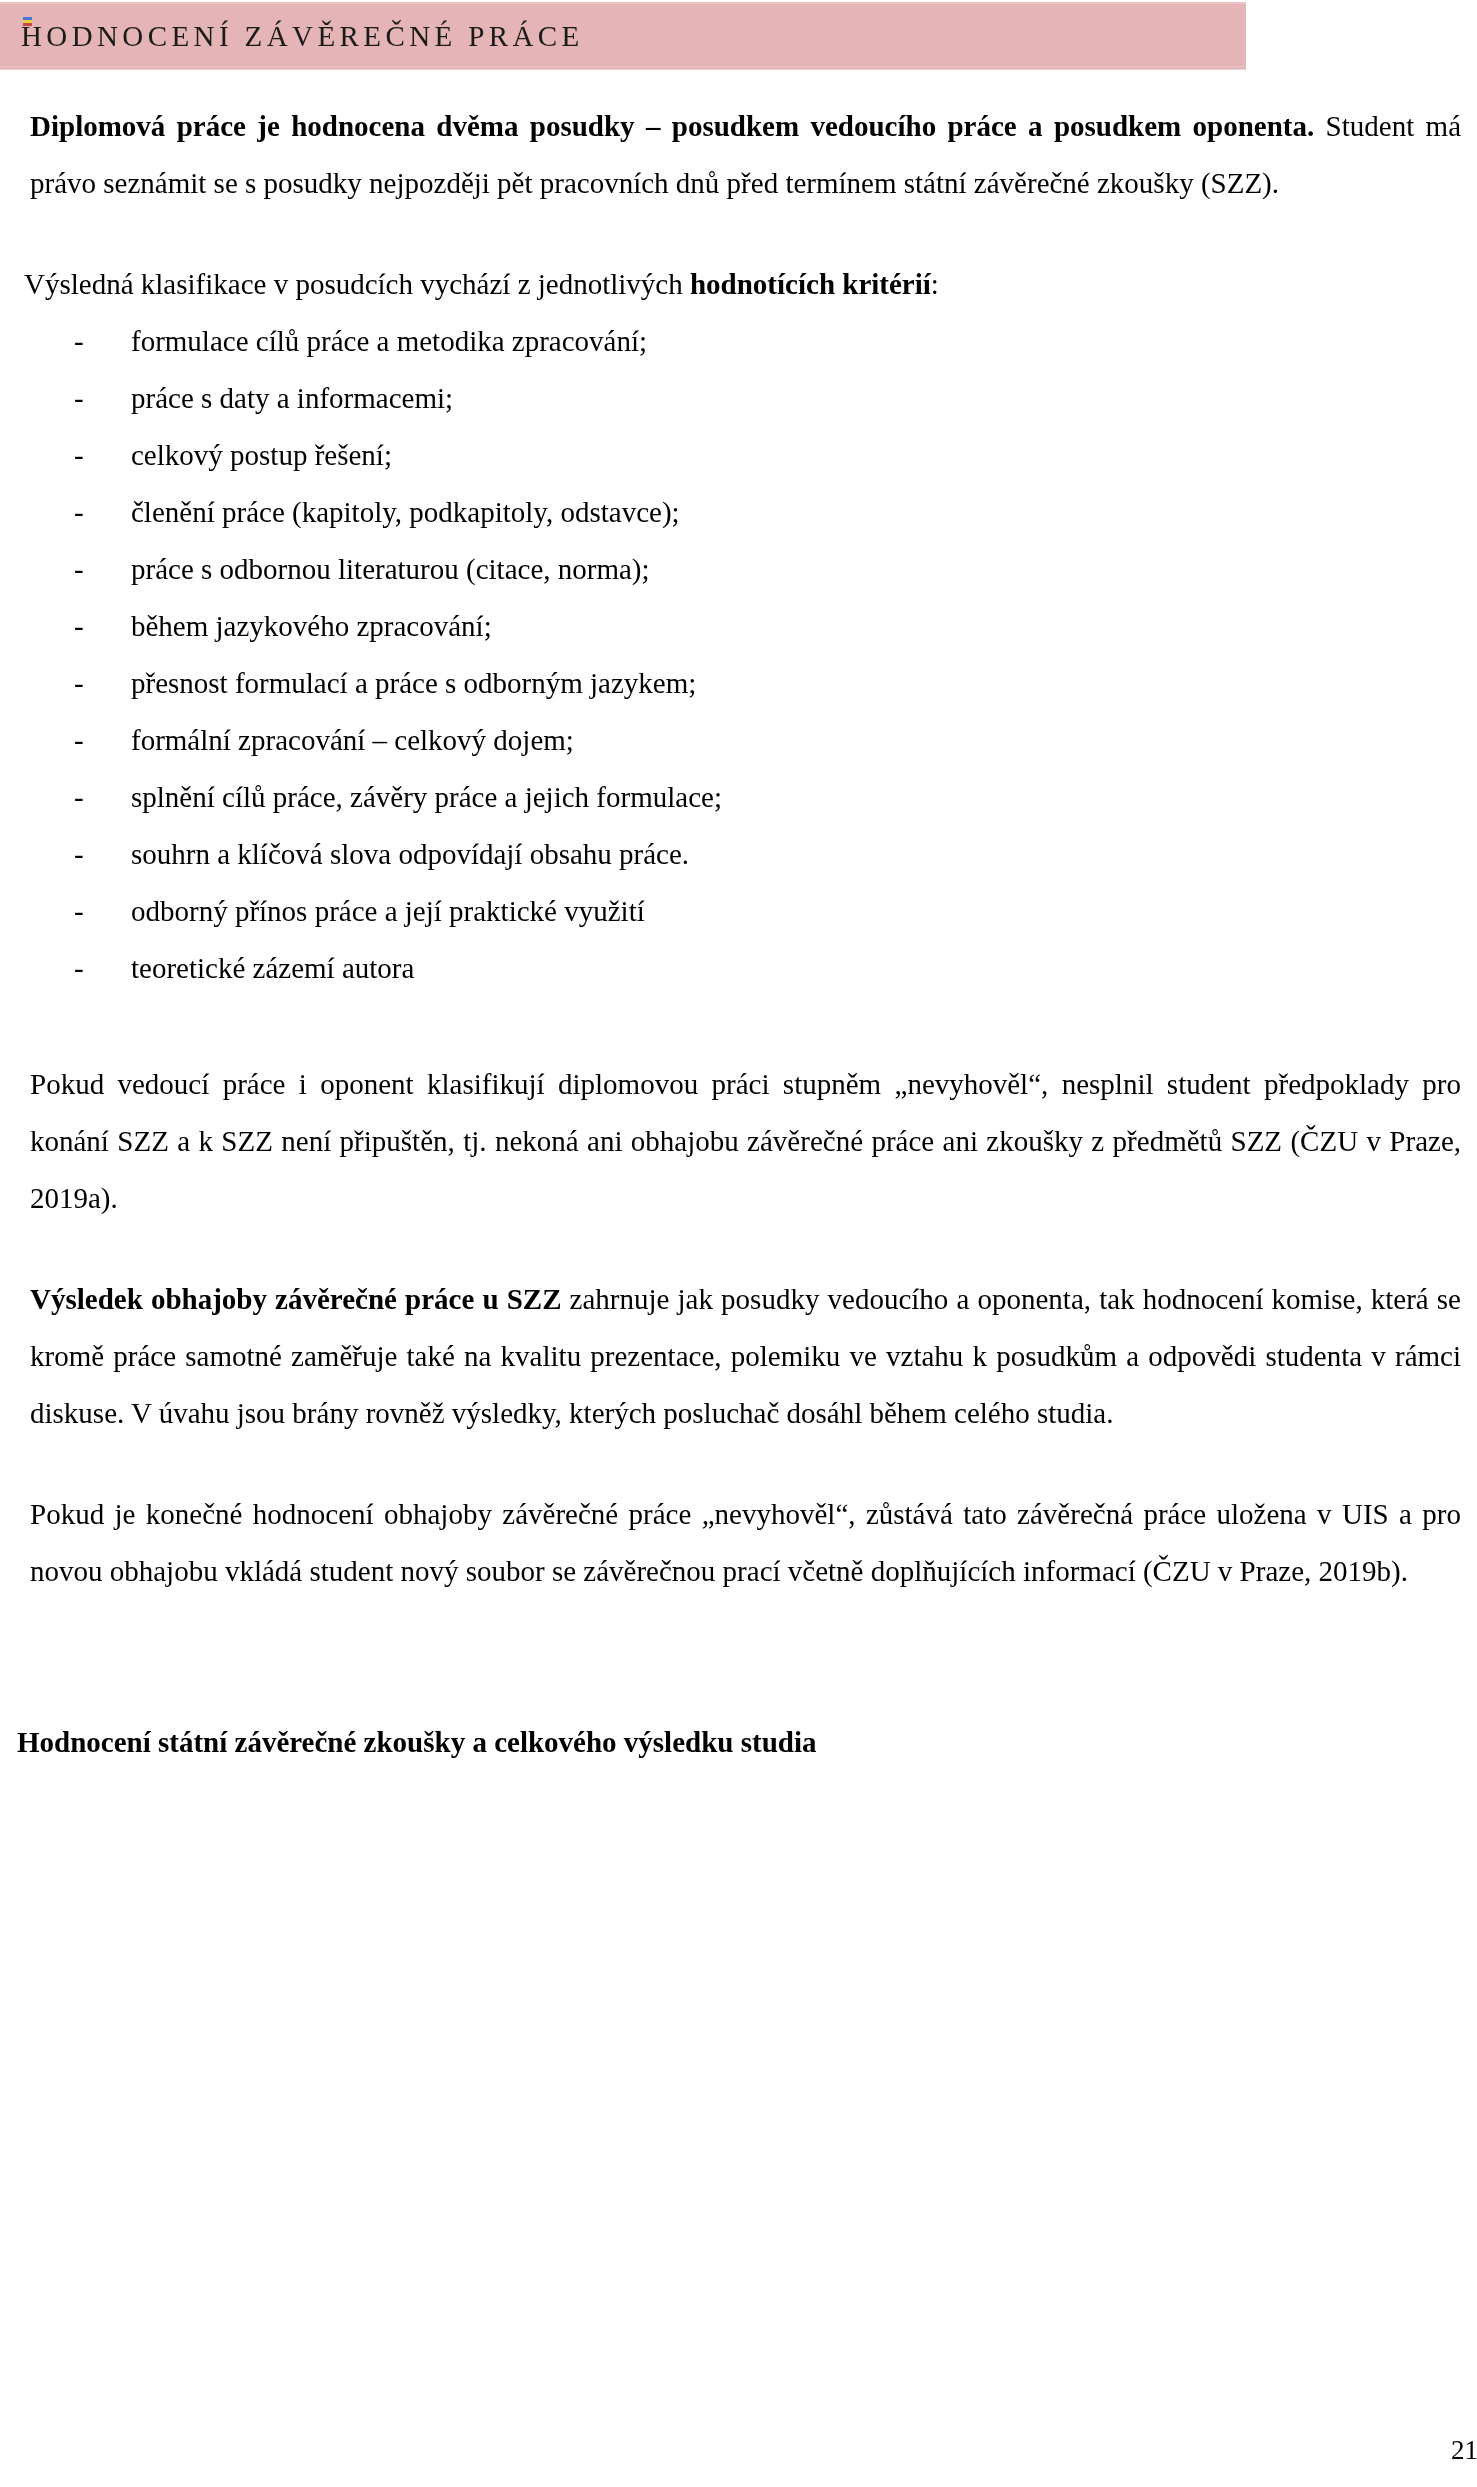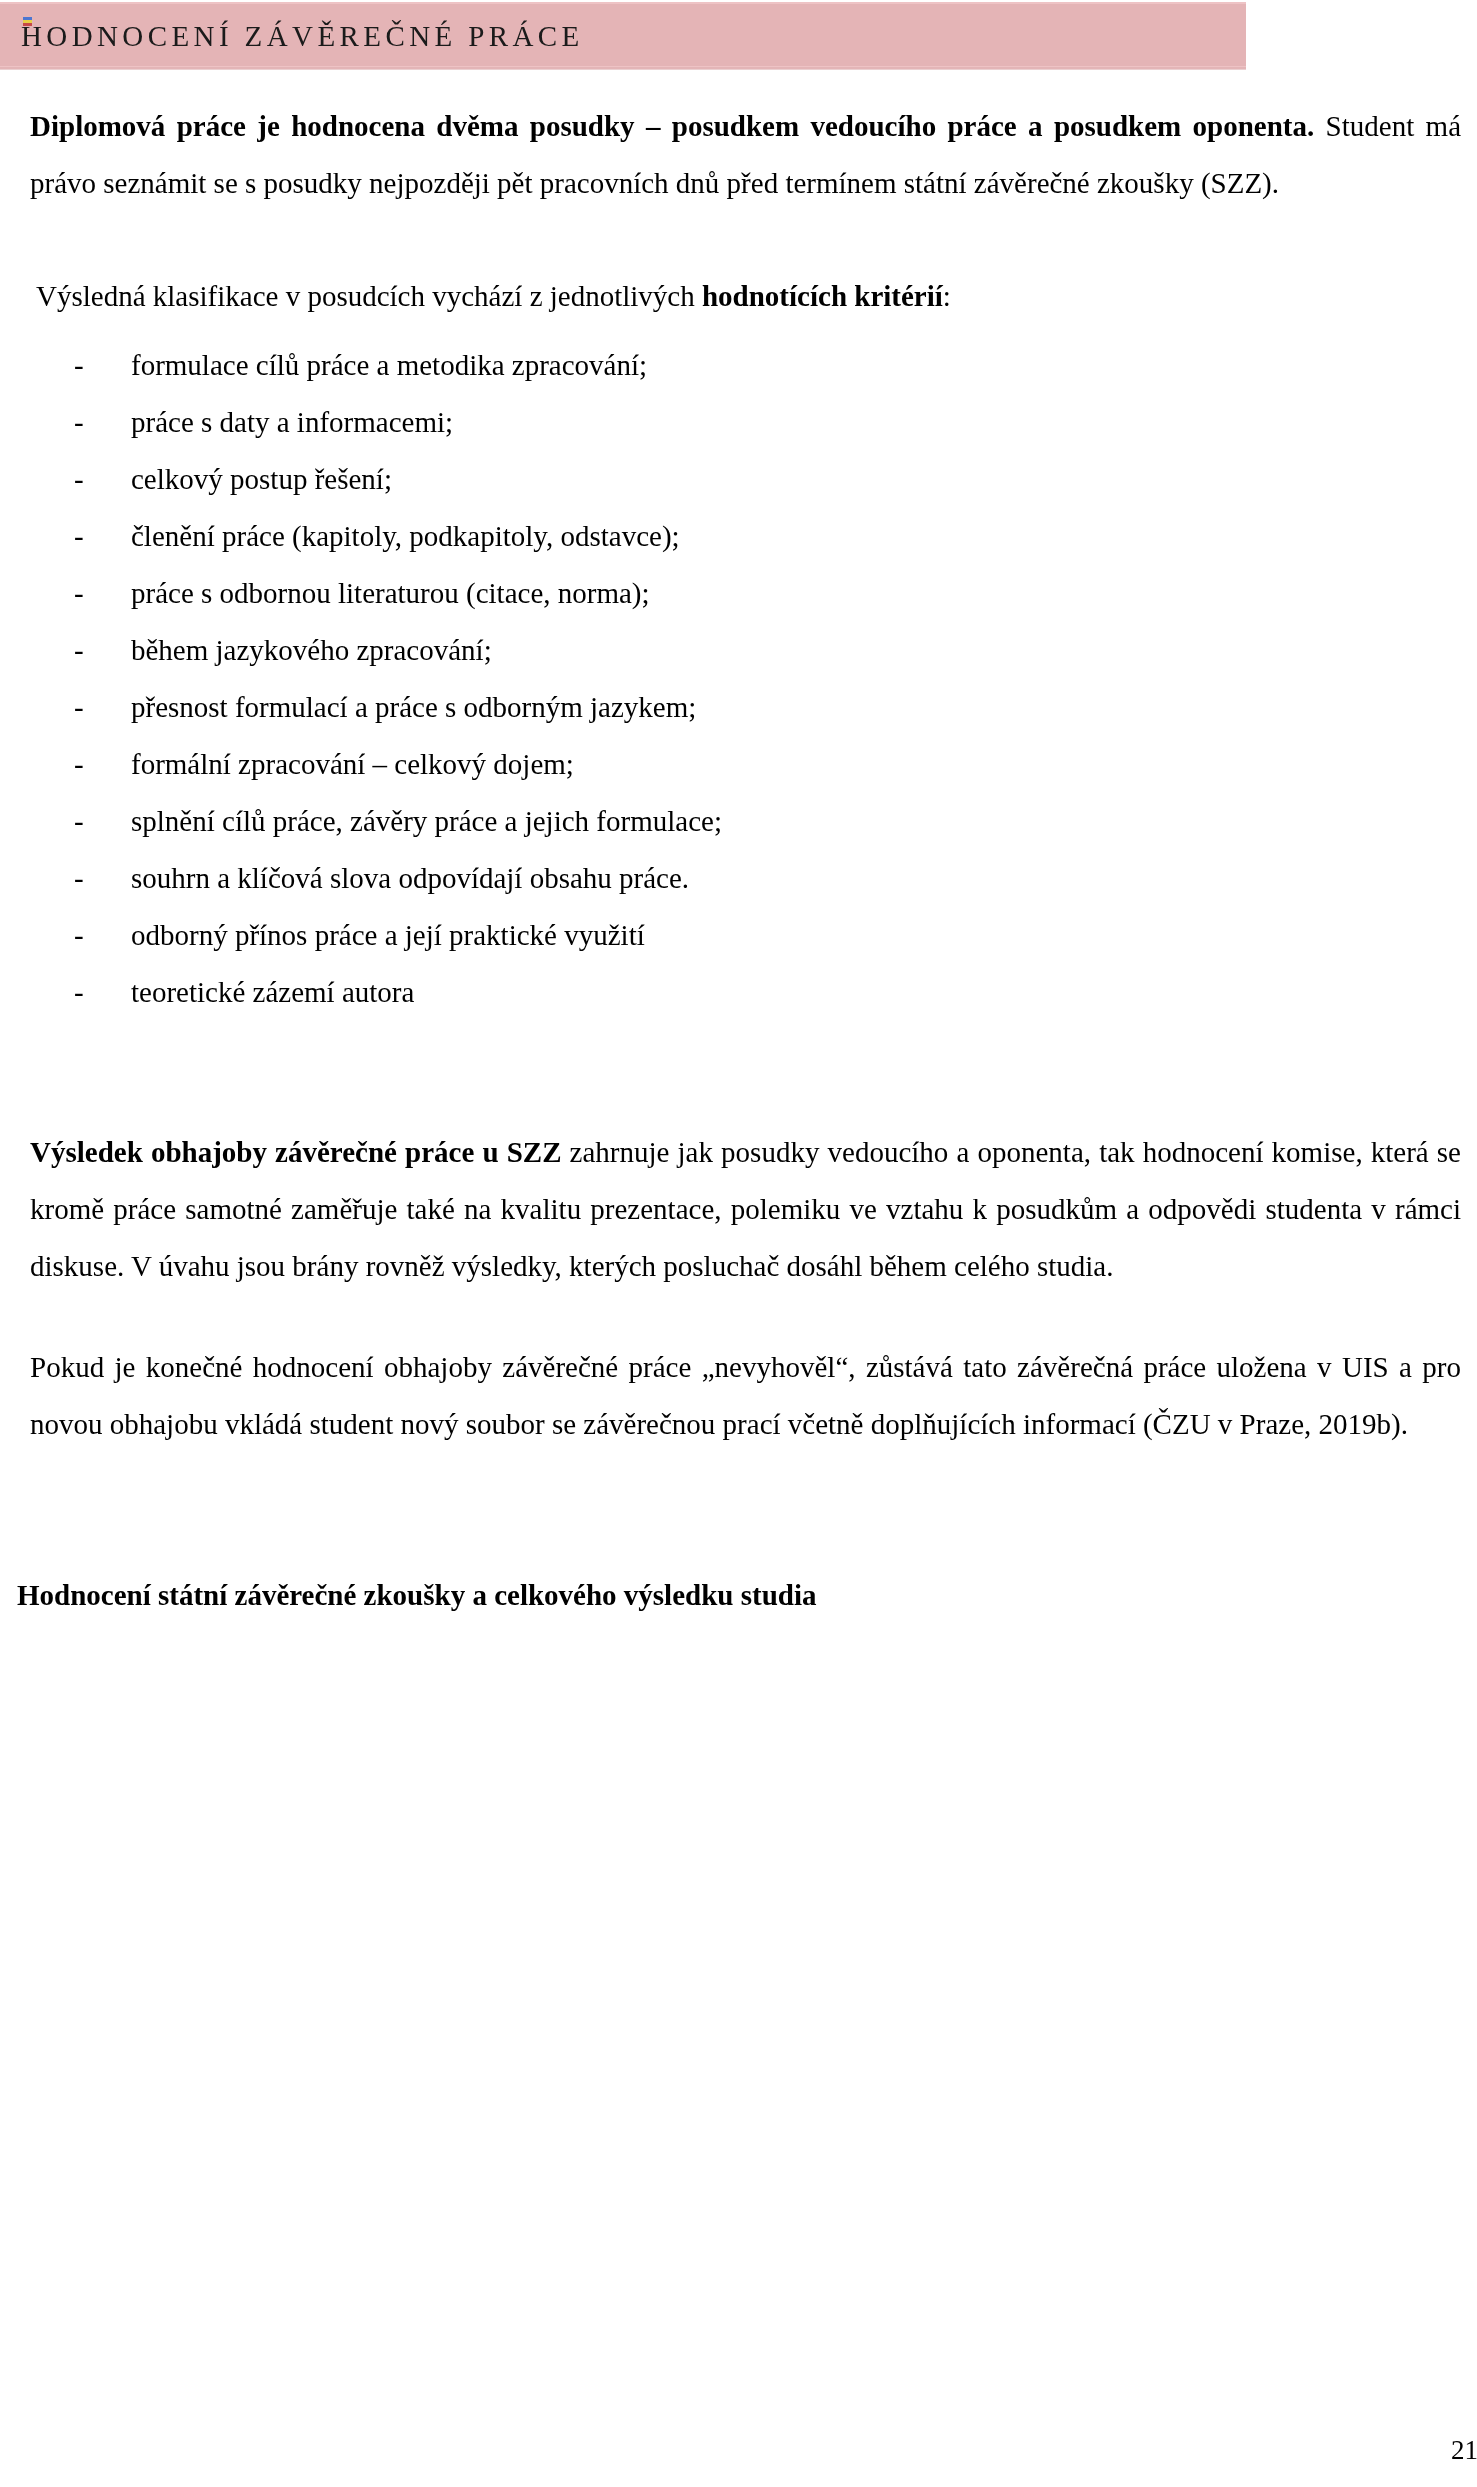--- a/index.html
+++ b/index.html
@@ -79,21 +79,21 @@
     padding: 0 17px 0 30px;
   }
   p.para b { font-weight: 700; }
 
   .gap-sm { height: 29px; }
   .gap-md { height: 44px; }
   .gap-lg { height: 59px; }
   .gap-xl { height: 114px; }
 
   .intro-line {
-    margin: 12px;
+    margin: 0;
     font-size: 29px;
     line-height: 57px;
     padding-left: 24px;
     white-space: nowrap;
   }
   .intro-line b { font-weight: 700; }
 
   ul.criteria {
     list-style: none;
     margin: 0;
@@ -162,20 +162,21 @@
       <li><span class="dash">-</span><span>přesnost formulací a práce s odborným jazykem;</span></li>
       <li><span class="dash">-</span><span>formální zpracování – celkový dojem;</span></li>
       <li><span class="dash">-</span><span>splnění cílů práce, závěry práce a jejich formulace;</span></li>
       <li><span class="dash">-</span><span>souhrn a klíčová slova odpovídají obsahu práce.</span></li>
       <li><span class="dash">-</span><span>odborný přínos práce a její praktické využití</span></li>
       <li><span class="dash">-</span><span>teoretické zázemí autora</span></li>
     </ul>
 
     <div class="gap-lg"></div>
 
+    <p class="para">Pokud vedoucí práce i oponent klasifikují diplomovou práci stupněm „nevyhověl“, nesplnil student předpoklady pro konání SZZ a k SZZ není připuštěn, tj. nekoná ani obhajobu závěrečné práce ani zkoušky z předmětů SZZ (ČZU v Praze, 2019a).</p>
 
     <div class="gap-md"></div>
 
     <p class="para"><b>Výsledek obhajoby závěrečné práce u SZZ</b><span> zahrnuje jak posudky vedoucího a oponenta, tak hodnocení komise, která se kromě práce samotné zaměřuje také na kvalitu prezentace, polemiku ve vztahu k posudkům a odpovědi studenta v rámci diskuse. V úvahu jsou brány rovněž výsledky, kterých posluchač dosáhl během celého studia.</span></p>
 
     <div class="gap-md"></div>
 
     <p class="para">Pokud je konečné hodnocení obhajoby závěrečné práce „nevyhověl“, zůstává tato závěrečná práce uložena v UIS a pro novou obhajobu vkládá student nový soubor se závěrečnou prací včetně doplňujících informací (ČZU v Praze, 2019b).</p>
 
     <div class="gap-xl"></div>

